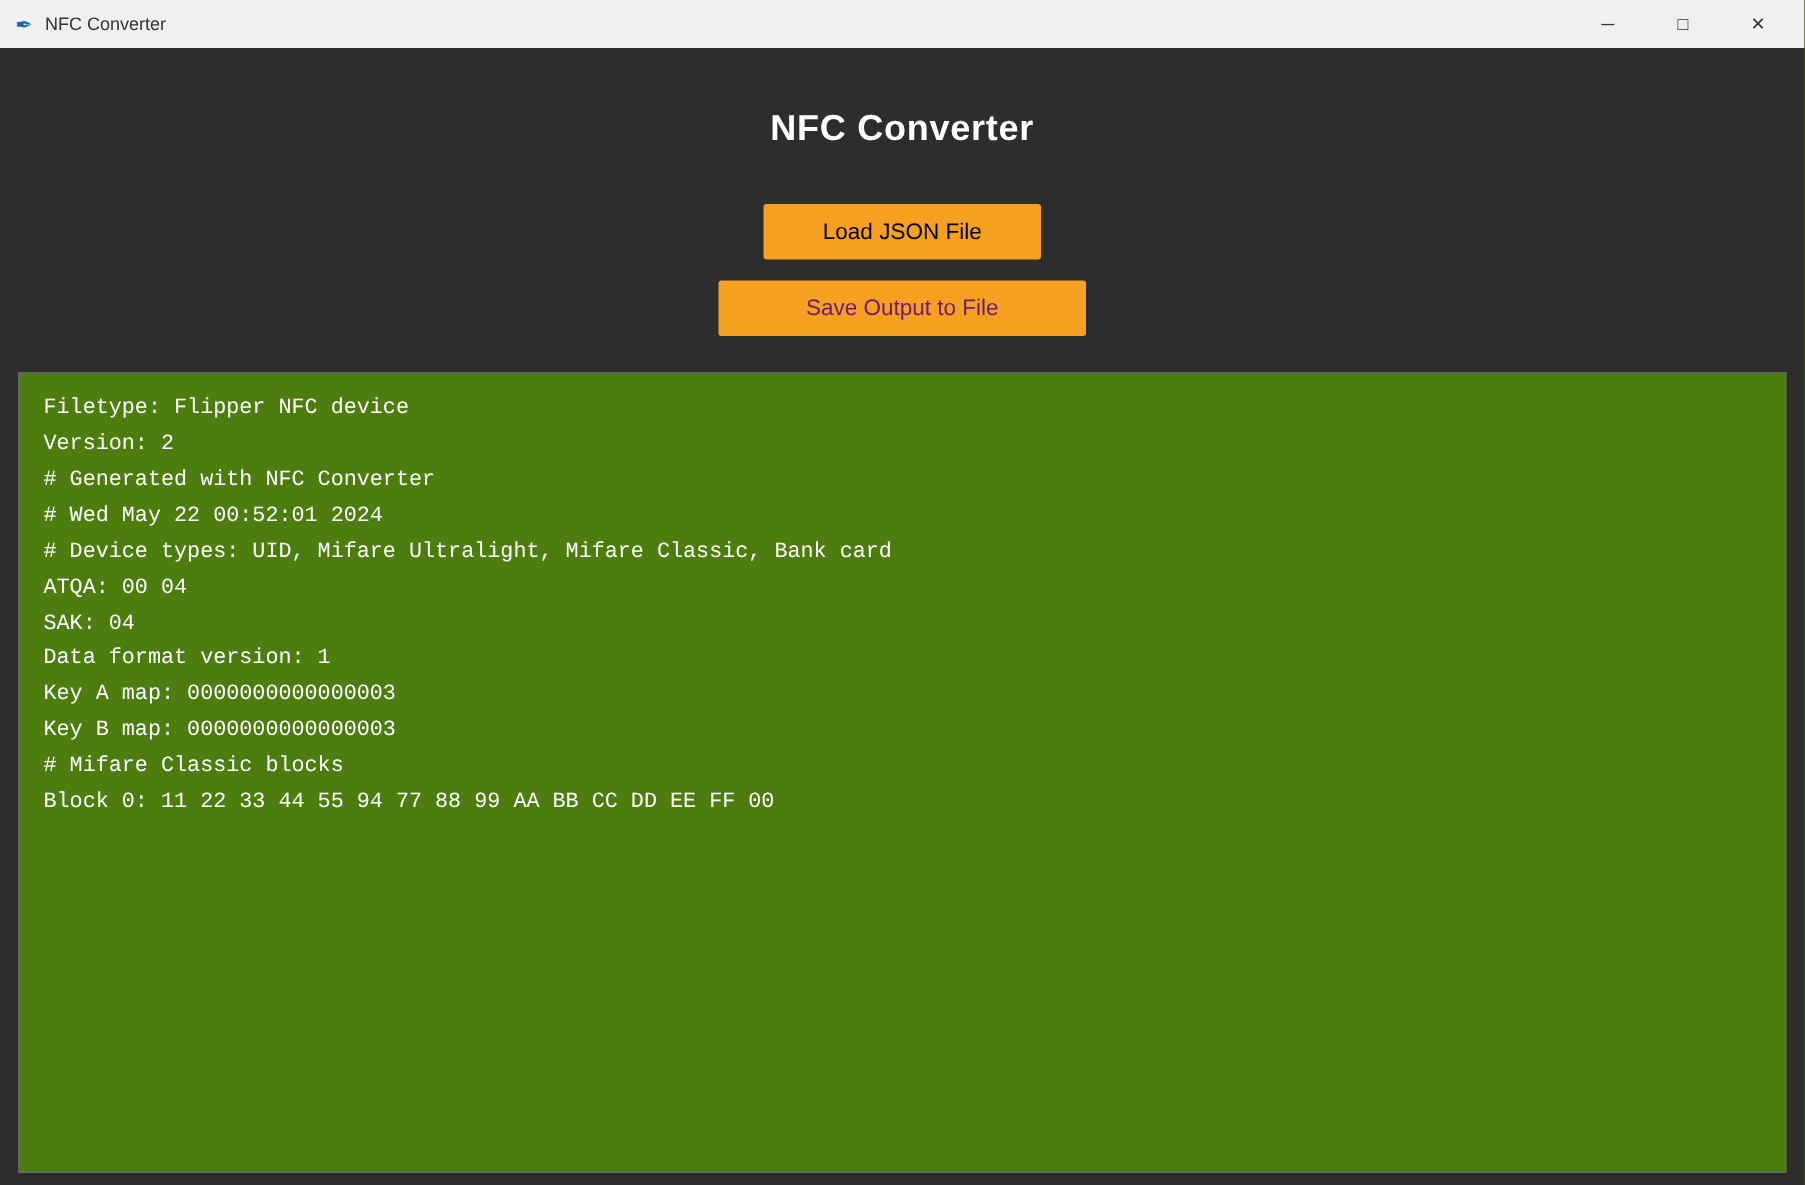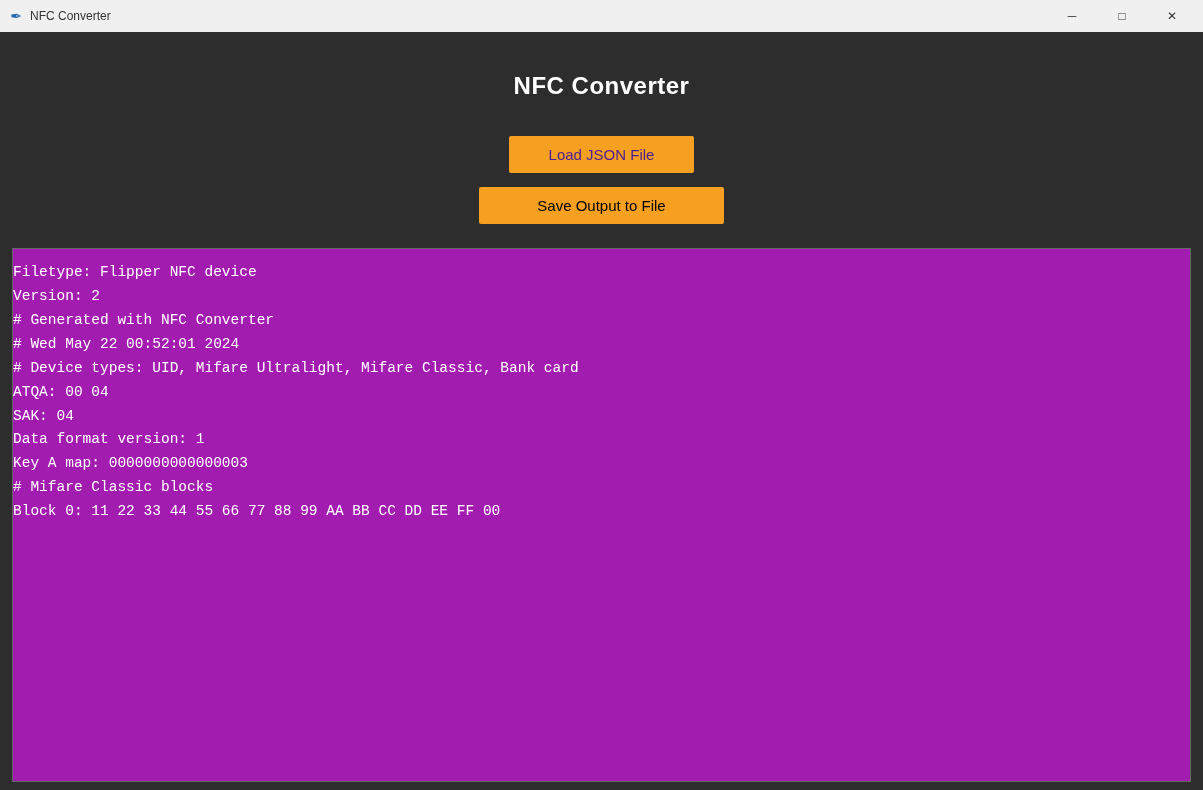--- a/index.html
+++ b/index.html
@@ -79,56 +79,56 @@
     .app-title {
       color: #ffffff;
       font-size: 24px;
       font-weight: 600;
       margin-bottom: 36px;
       letter-spacing: 0.5px;
     }
 
     .btn-load {
       background: #f5a020;
-      color: #4c1d95;
+      color: #000000;
       border: none;
       padding: 10px 40px;
       font-size: 15px;
       font-weight: 500;
       cursor: pointer;
       border-radius: 2px;
       margin-bottom: 14px;
       min-width: 180px;
       text-align: right;
     }
 
     .btn-save {
       background: #f5a020;
-      color: #000000;
+      color: #701a75;
       border: none;
       padding: 10px 58px;
       font-size: 15px;
       font-weight: 500;
       cursor: pointer;
       border-radius: 2px;
       margin-bottom: 24px;
       min-width: 180px;
       text-align: center;
     }
 
     
     .output-area {
       width: calc(100% - 24px);
       flex: 1;
       border: 1.5px solid #666;
-      background: #a21caf;
+      background: #4d7c0f;
       color: #ffffff;
       font-family: 'Consolas', 'Courier New', monospace;
       font-size: 14.5px;
-      padding: 12px 0;
+      padding: 12px 16px;
       overflow-y: auto;
       line-height: 1.65;
       margin: 0 12px 8px 12px;
     }
 
     .output-line {
       display: block;
       white-space: pre;
     }
   </style>
@@ -156,16 +156,17 @@
   <div class="output-area" id="output-container">
   <span class="output-line">Filetype: Flipper NFC device</span>
       <span class="output-line">Version: 2</span>
       <span class="output-line"># Generated with NFC Converter</span>
       <span class="output-line"># Wed May 22 00:52:01 2024</span>
       <span class="output-line"># Device types: UID, Mifare Ultralight, Mifare Classic, Bank card</span>
       <span class="output-line">ATQA: 00 04</span>
       <span class="output-line">SAK: 04</span>
       <span class="output-line">Data format version: 1</span>
       <span class="output-line">Key A map: 0000000000000003</span>
+      <span class="output-line">Key B map: 0000000000000003</span>
       <span class="output-line"># Mifare Classic blocks</span>
-      <span class="output-line">Block 0: 11 22 33 44 55 66 77 88 99 AA BB CC DD EE FF 00</span>
+      <span class="output-line">Block 0: 11 22 33 44 55 94 77 88 99 AA BB CC DD EE FF 00</span>
     </div>
 </div>
 
 </body></html>

